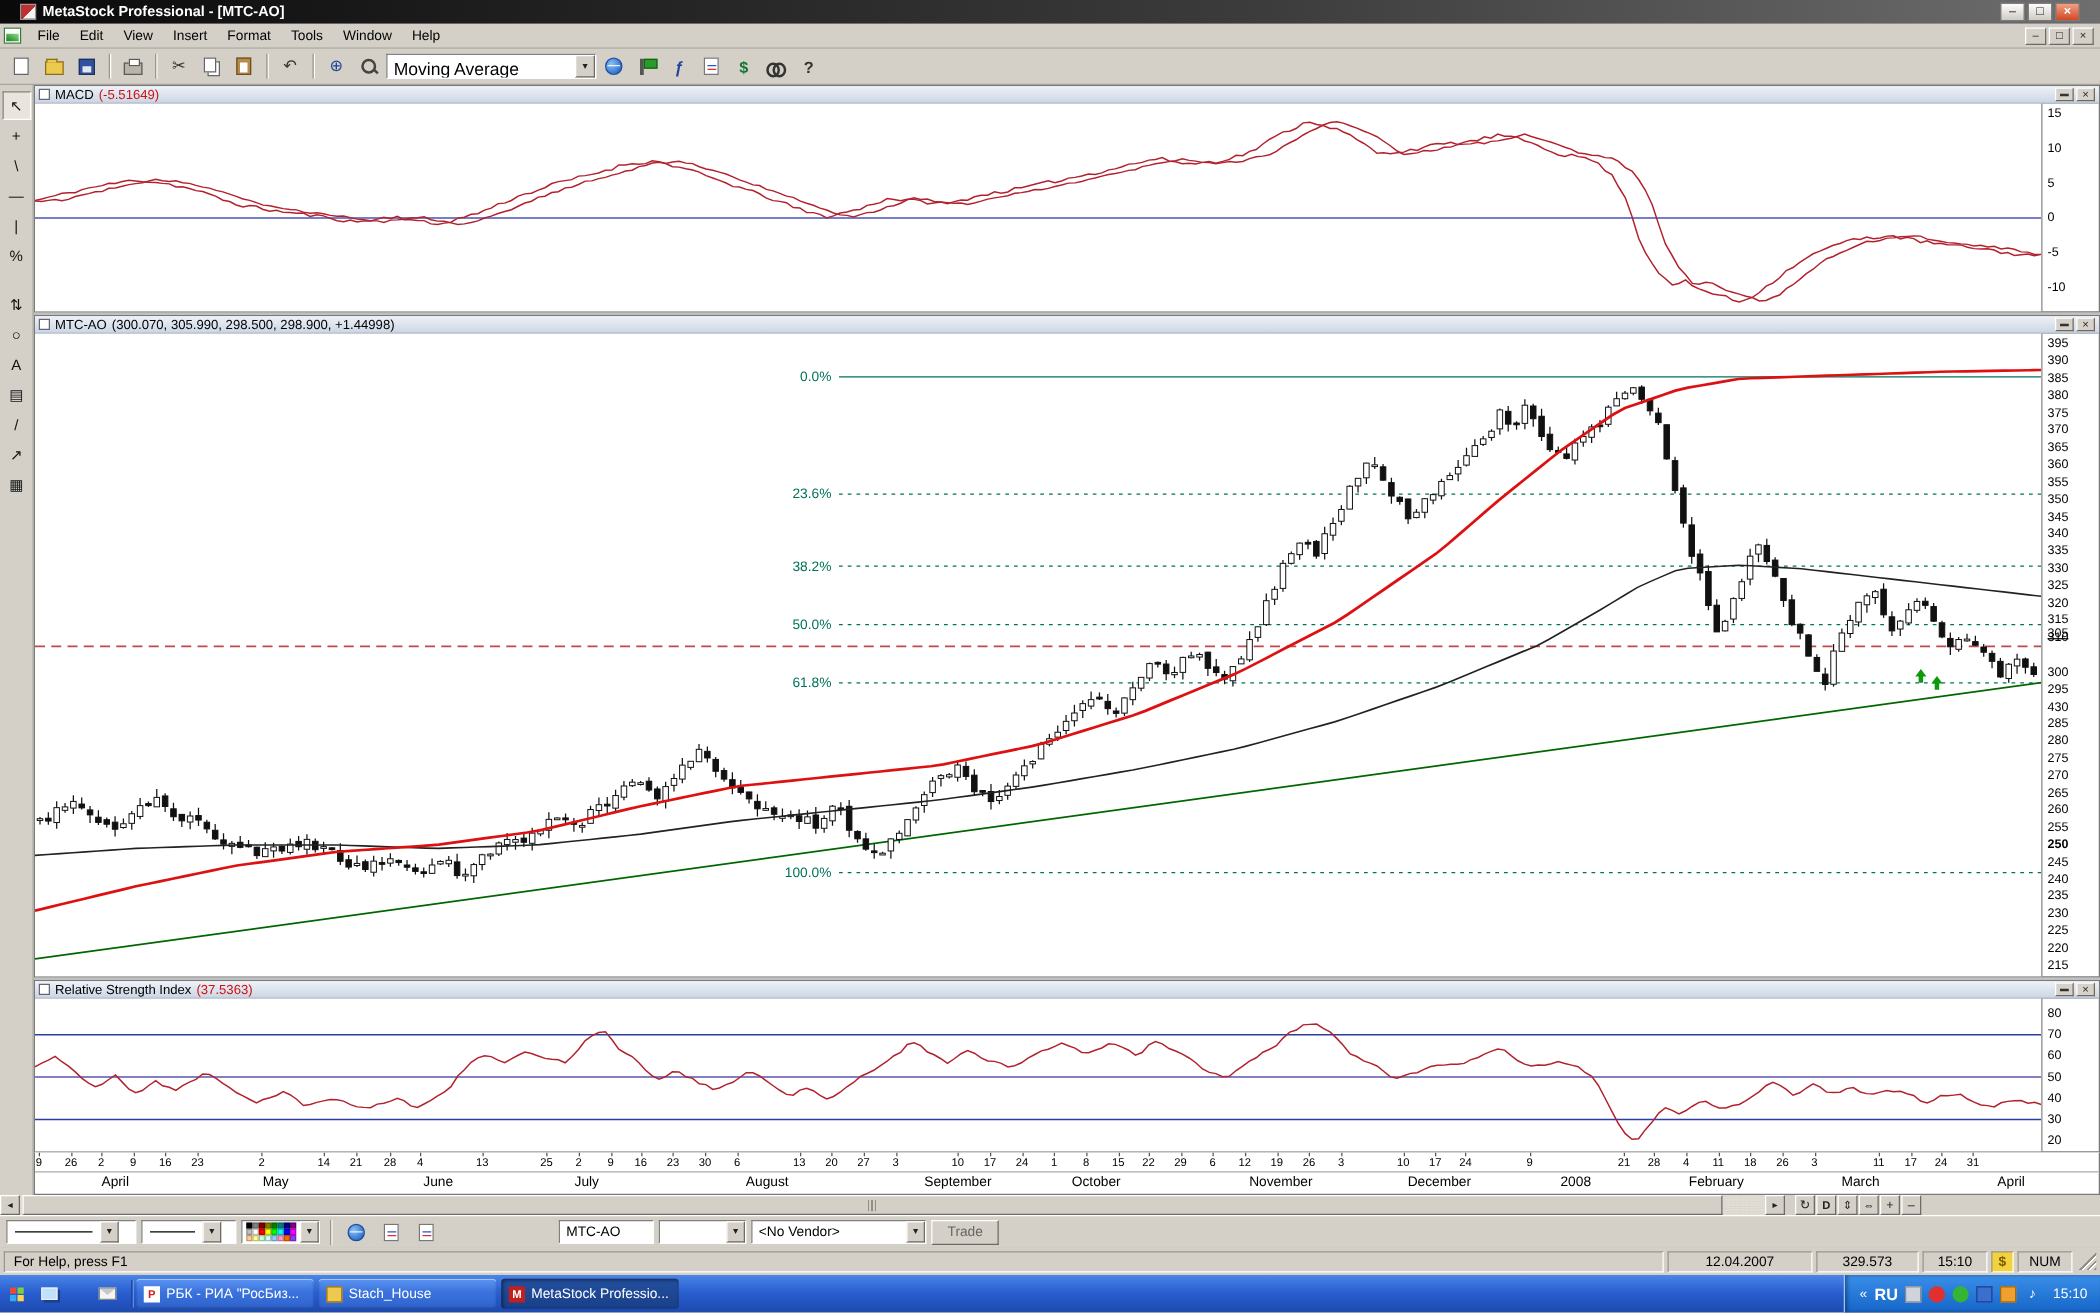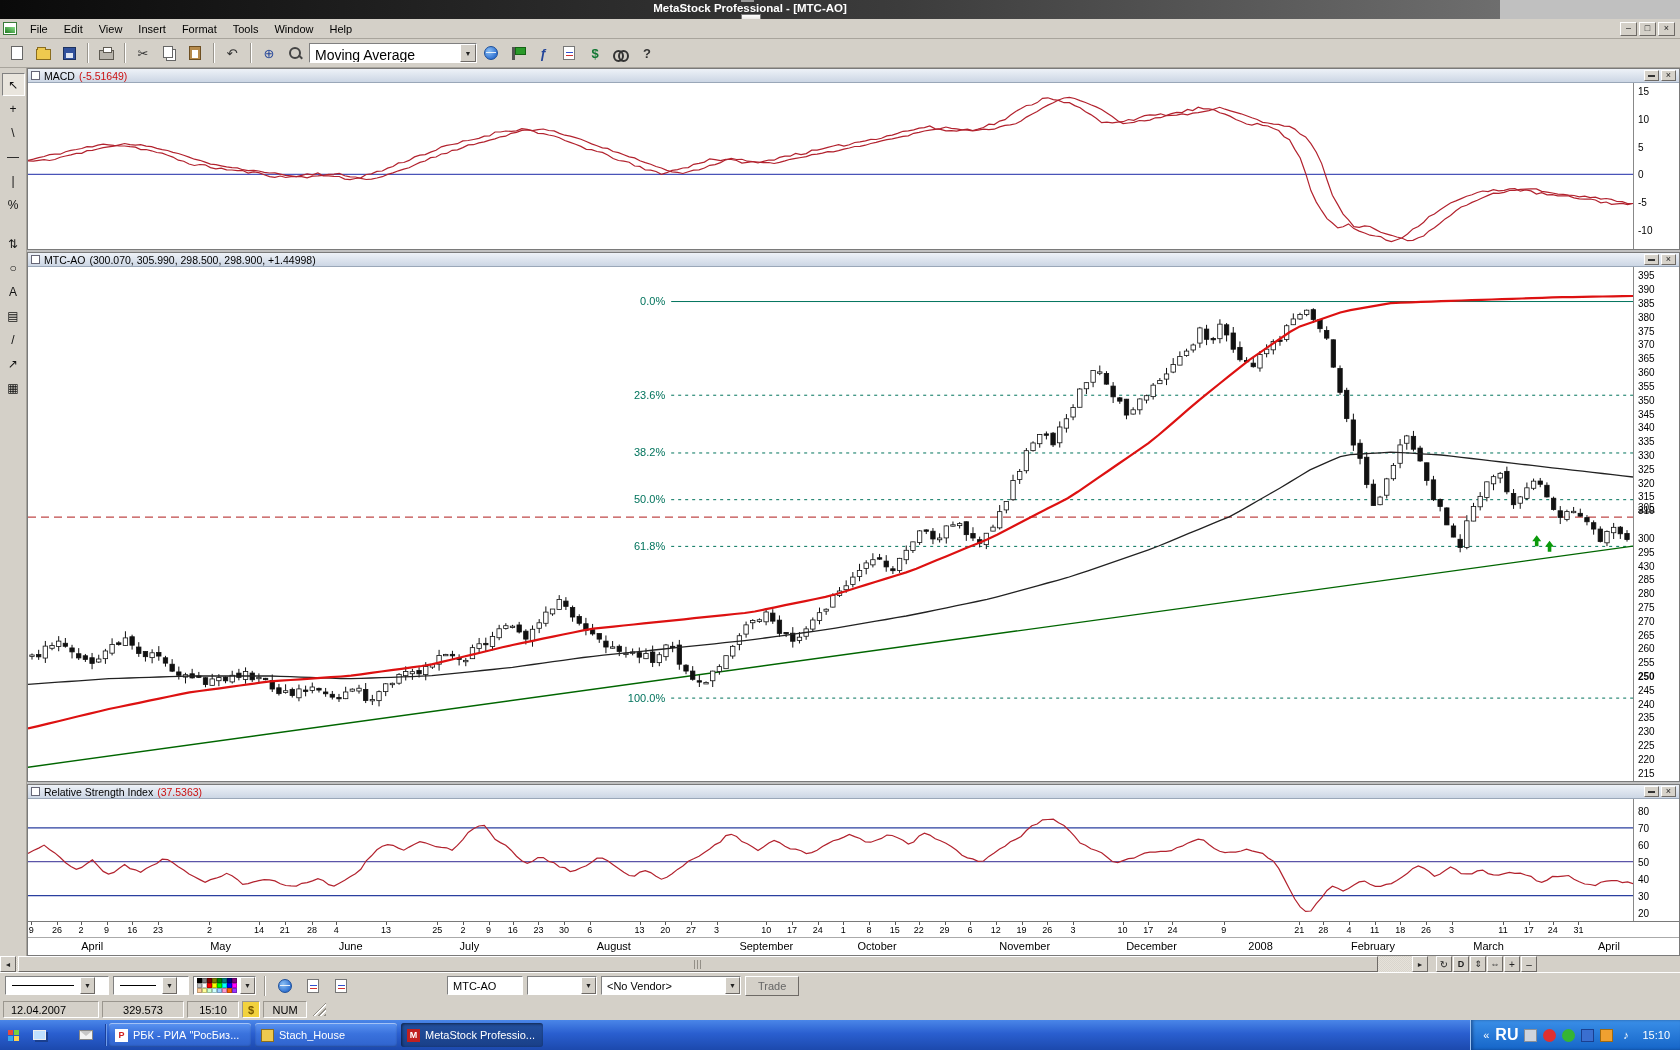--- a/index.html
+++ b/index.html
@@ -1,22 +1,22 @@
 <!DOCTYPE html>
 <html><head>
 <meta charset="utf-8">
 <style>
   html,body{margin:0;padding:0;width:1680px;height:1050px;overflow:hidden;
     font-family:"Liberation Sans","DejaVu Sans",sans-serif;font-size:11px;background:#c0c0c0;position:relative;}
   *{box-sizing:border-box}
 
   
-  .titlebar{position:absolute;left:0;top:0;width:1500px;height:19px;
+  .titlebar{position:absolute;left:0;top:0;width:1680px;height:19px;
     background:linear-gradient(90deg,#0a0a0a,#3c3c3c 60%,#6e6e6e);color:#fff;
-    display:flex;align-items:center;padding:0 4px;flex-direction:column;}
+    display:flex;align-items:center;padding:0 16px;}
   .app-icon{width:13px;height:13px;border:1px solid #999;margin-right:5px;
     background:linear-gradient(135deg,#c03030 0 55%,#f4f4f4 55%);}
   .titlebar .title{font-weight:bold;font-size:11.5px;flex:1;white-space:nowrap}
   .winbtn{width:20px;height:15px;margin-left:2px;display:flex;align-items:center;justify-content:center;
     background:linear-gradient(#fefefe,#cfcbc3);border:1px solid #7a7a7a;font-size:10px;color:#222;line-height:1}
   .winbtn.close{background:linear-gradient(#f2a084,#d14a22);color:#fff;font-weight:bold}
 
   .menubar{position:absolute;left:0;top:19px;width:1680px;height:20px;background:#d4d0c8;
     border-bottom:1px solid #a8a49c;display:flex;align-items:center;padding:0 3px;color:#000}
   .mdi-doc{width:14px;height:13px;background:#fff;border:1px solid #3a7a3a;position:relative;margin-right:5px}
@@ -141,21 +141,21 @@
     box-shadow:inset 0 1px 0 rgba(255,255,255,.45),inset 0 -1px 2px rgba(0,0,0,.25);
     display:flex;align-items:center;gap:5px;font-size:11px;white-space:nowrap;overflow:hidden}
   .task.active{background:linear-gradient(#23509f,#193f88);box-shadow:inset 1px 1px 3px rgba(0,0,0,.55)}
   .ticon{width:13px;height:13px;flex:none;display:flex;align-items:center;justify-content:center;
     font-size:9px;font-weight:bold;line-height:1}
   .ticon.rbc{background:#fff;color:#d02020}
   .ticon.folder{background:#eec94f;border:1px solid #8a6d1f}
   .ticon.ms{background:#c02020;color:#fff}
   .tray{margin-left:auto;height:30px;display:flex;align-items:center;gap:6px;padding:0 10px 0 12px;
     background:linear-gradient(#3a8fe8,#1565c8);border-left:1px solid #9fc5f2;box-shadow:inset 2px 0 3px rgba(0,0,30,.35)}
-  .lang{font-weight:bold;font-size:16px}
+  .lang{font-weight:bold;font-size:13px}
   .tico{width:13px;height:13px;display:flex;align-items:center;justify-content:center;font-size:11px}
   .tico.sq-gray{background:#cfd4dc;border:1px solid #8a8f97}
   .tico.dot-red{background:#e03030;border-radius:50%}
   .tico.dot-green{background:#35b535;border-radius:50%}
   .tico.sq-blue{background:#3a6fd0;border:1px solid #1a3f90}
   .tico.sq-orange{background:#f0a030;border:1px solid #a06a10}
   .clock{font-size:11px;padding-left:4px}
 
   svg{display:block}
 </style>
@@ -1061,21 +1061,22 @@
     <span class="dropmini">▼</span>
   </div>
   <div class="lcombo" style="width:140px">
     <span style="flex:1;padding:0 5px">&lt;No Vendor&gt;</span>
     <span class="dropmini">▼</span>
   </div>
   <span class="btn">Trade</span>
 </div>
 
 <div id="status">
-  <span class="scell" style="width:96px;">12.04.2007</span>
+  <span class="scell grow">For Help, press F1</span>
+  <span class="scell" style="width:116px;text-align:center">12.04.2007</span>
   <span class="scell" style="width:82px;text-align:center">329.573</span>
   <span class="scell" style="width:52px;text-align:center">15:10</span>
   <span class="scell dollar-badge">$</span>
   <span class="scell" style="width:44px;text-align:center">NUM</span>
   <span class="sizegrip"></span>
 </div>
 
 <div id="taskbar">
   <span class="ql">
     <span class="qlicon">

